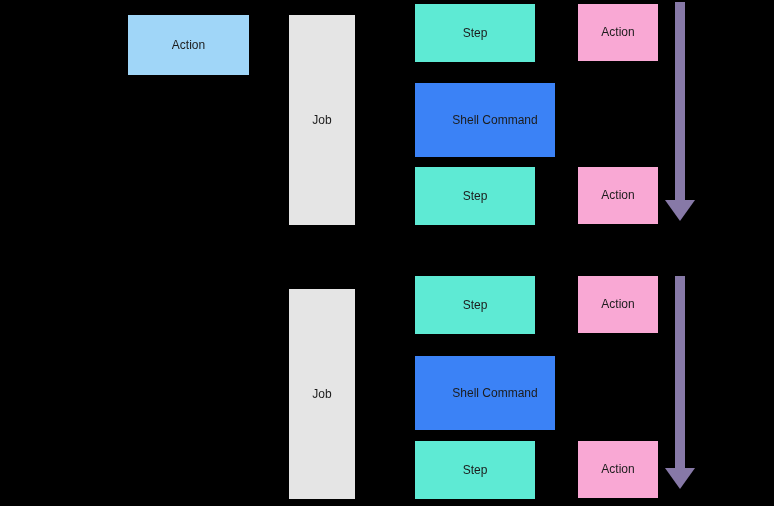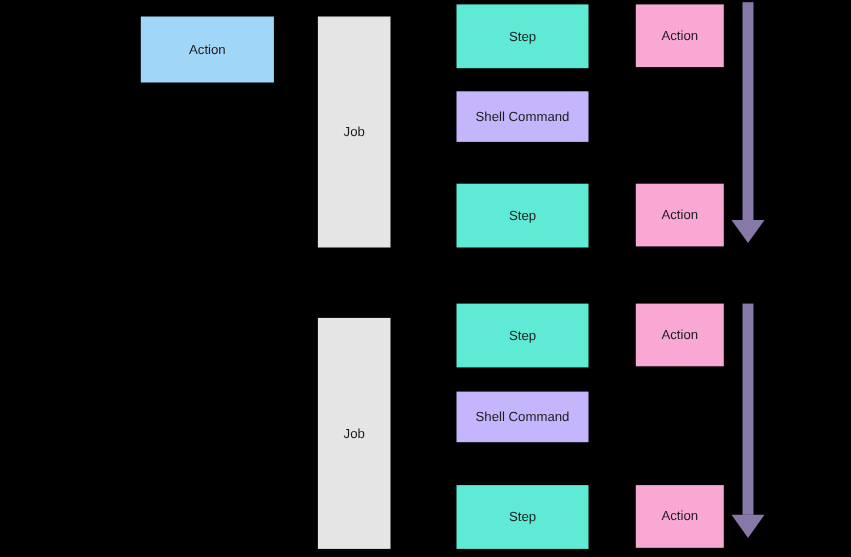--- a/index.html
+++ b/index.html
@@ -23,21 +23,21 @@
     font-size: 12px;
     color: #1c1c1c;
     text-align: center;
     line-height: 1.2;
   }
   .event-node  { background: #a0d6f8; left: 128px; top: 15px;  width: 121px; height: 60px; }
   .job-node    { background: #e5e5e5; width: 66px;  height: 210px; left: 289px; }
   .job-1       { top: 15px; }
   .job-2       { top: 289px; }
   .step-node   { background: #5eead4; left: 415px; width: 120px; height: 58px; }
-  .shell-node  { background: #c4b5fd; left: 415px; width: 120px; height: 46px; }
+  .shell-node  { background: #3b82f6; left: 415px; width: 120px; height: 74px; padding-left: 20px; }
   .action-node { background: #f9a8d4; left: 578px; width: 80px;  height: 57px; }
 
   .step-1   { top: 4px; }
   .shell-1  { top: 83px; }
   .step-2   { top: 167px; }
   .action-1 { top: 4px; }
   .action-2 { top: 167px; }
 
   .step-3   { top: 276px; }
   .shell-2  { top: 356px; }

